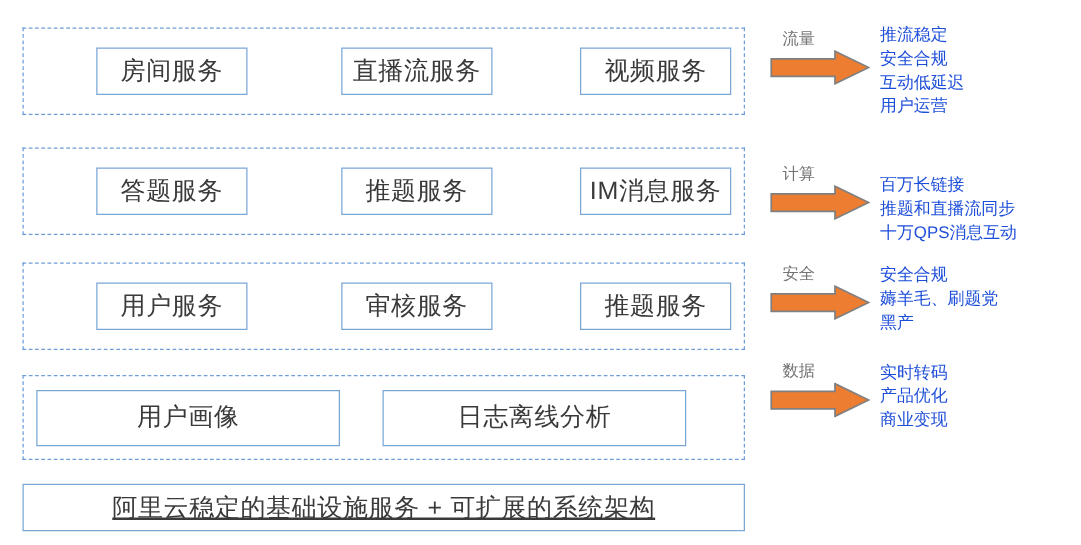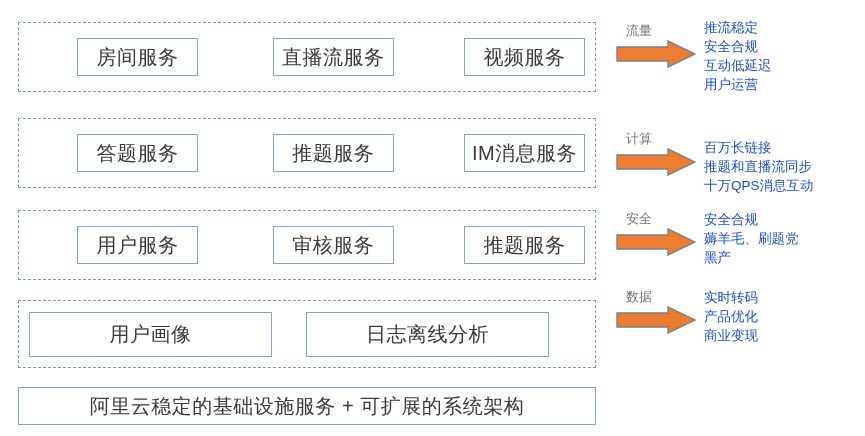--- a/index.html
+++ b/index.html
@@ -103,20 +103,21 @@
     box-sizing: border-box;
     border: 1.3px solid #7ba7d7;
     background: #ffffff;
     display: flex;
     align-items: center;
     justify-content: center;
     font-size: 20px;
     color: #3a3a3a;
     white-space: nowrap;
     letter-spacing: 0.5px;
+    text-decoration: underline;
   }
 </style>
 </head>
 <body>
 
 <div id="canvas">
 
   <div class="layer-band" style="top:22px;height:70px;">
     <div class="layer-row">
       <div class="svc w3">房间服务</div>

